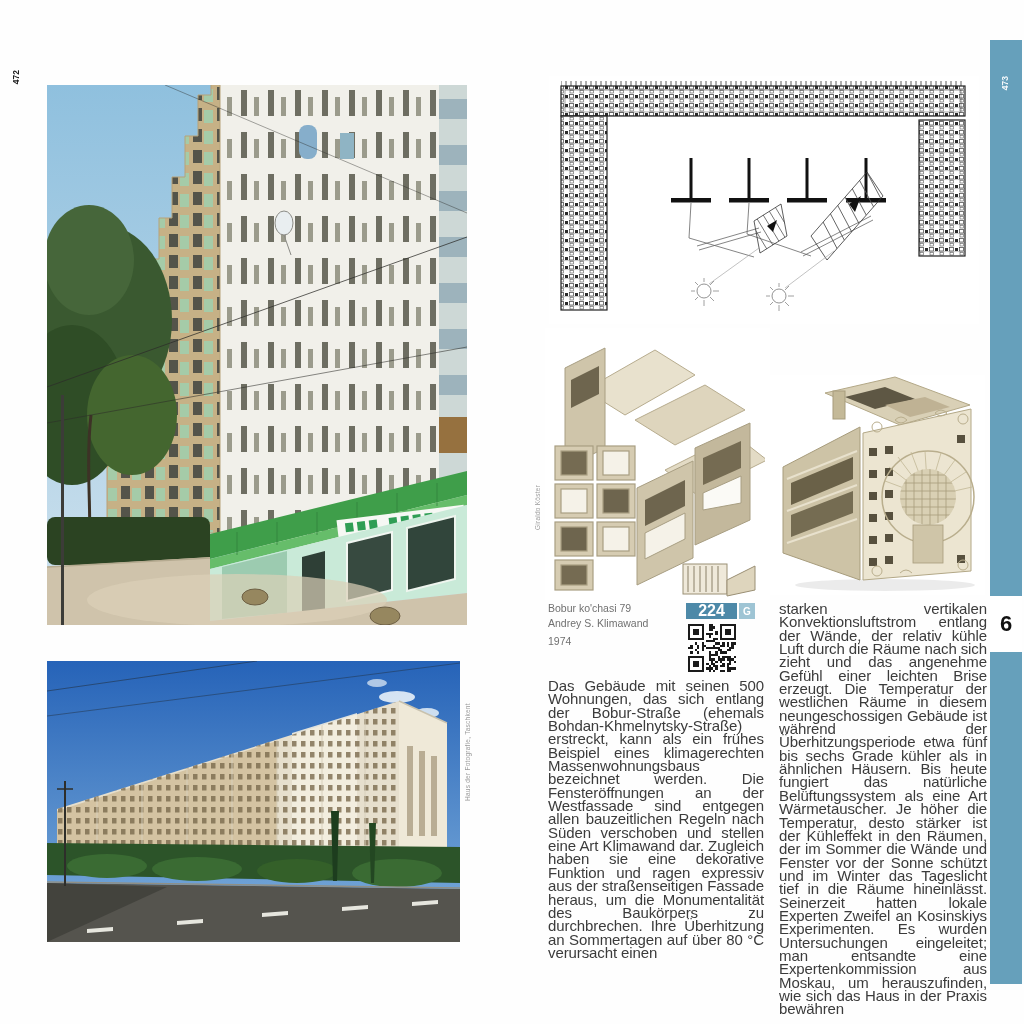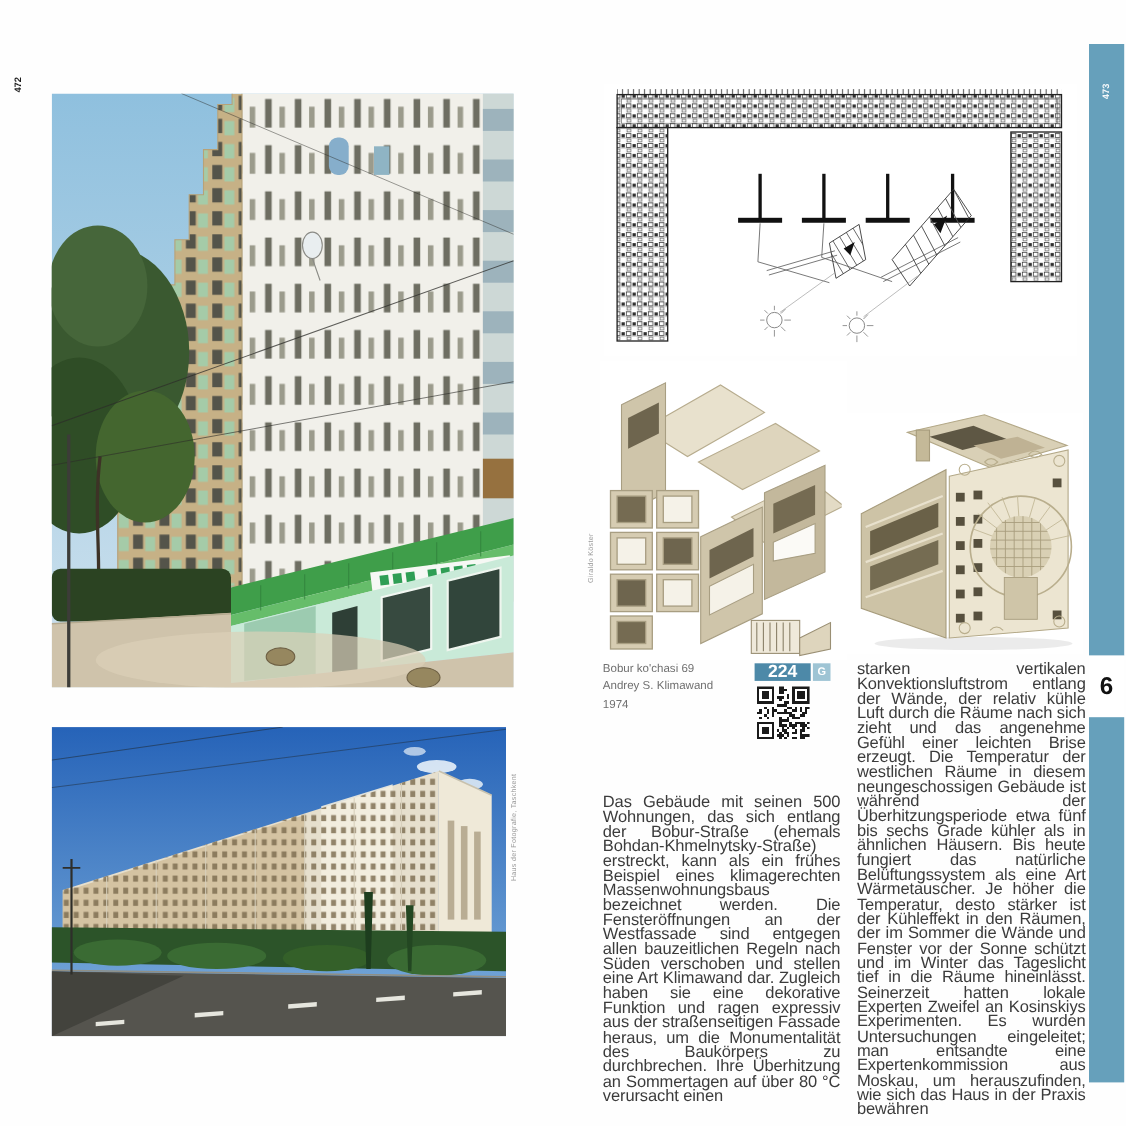--- a/index.html
+++ b/index.html
@@ -30,21 +30,21 @@
   .badge{position:absolute;left:686px;top:603px;height:16px;display:flex;}
   .b-num{display:inline-flex;align-items:center;justify-content:center;width:51px;height:16px;
          background:#4d89a8;color:#fff;font-size:16px;font-weight:bold;}
   .b-let{display:inline-flex;align-items:center;justify-content:center;width:16px;height:16px;
          margin-left:2px;background:#9ec4d4;color:#fff;font-size:10px;font-weight:bold;}
   .qr{position:absolute;left:688px;top:624px;width:48px;height:48px;}
   .qr svg{width:48px;height:48px;shape-rendering:crispEdges;}
 
   .col{position:absolute;font-size:15px;line-height:13.35px;color:#3b3b3b;text-align:justify;
        letter-spacing:-0.1px;hyphens:auto;}
-  .col1{left:548px;top:723px;width:216px;height:244px;}
+  .col1{left:548px;top:679px;width:216px;height:244px;}
   .col2{left:779px;top:602px;width:208px;height:342px;}
 
   .bar{position:absolute;left:990px;width:32px;background:#66a0bb;}
   .bar-top{top:40px;height:556px;}
   .bar-bottom{top:652px;height:332px;}
   .pagenum-right{position:absolute;left:10px;top:36px;font-size:8.5px;font-weight:bold;color:#f4f8fa;}
   .chapter{position:absolute;left:990px;top:596px;width:32px;height:56px;background:#ffffff;
            display:flex;align-items:center;justify-content:center;
            font-size:22px;font-weight:bold;color:#111;}
 </style>
@@ -420,21 +420,21 @@
         <path d="M130,45 q6,-6 12,0 q-6,6 -12,0"></path>
         <path d="M170,38 q6,-6 12,0 q-6,6 -12,0"></path>
         <path d="M135,198 q6,-6 12,0"></path>
       </g>
     </svg>
   </figure>
 
   <div class="credit credit-drawing vtext">Giraldo Köster</div>
 
   <div class="titleblock">
-    <div class="meta-line">Bobur ko'chasi 69</div>
+    <div class="meta-line">Bobur ko'chasi 79</div>
     <div class="meta-line">Andrey S. Klimawand</div>
     <div class="meta-line meta-year">1974</div>
   </div>
 
   <div class="badge">
     <span class="b-num">224</span>
     <span class="b-let">G</span>
   </div>
 
   <div class="qr">

